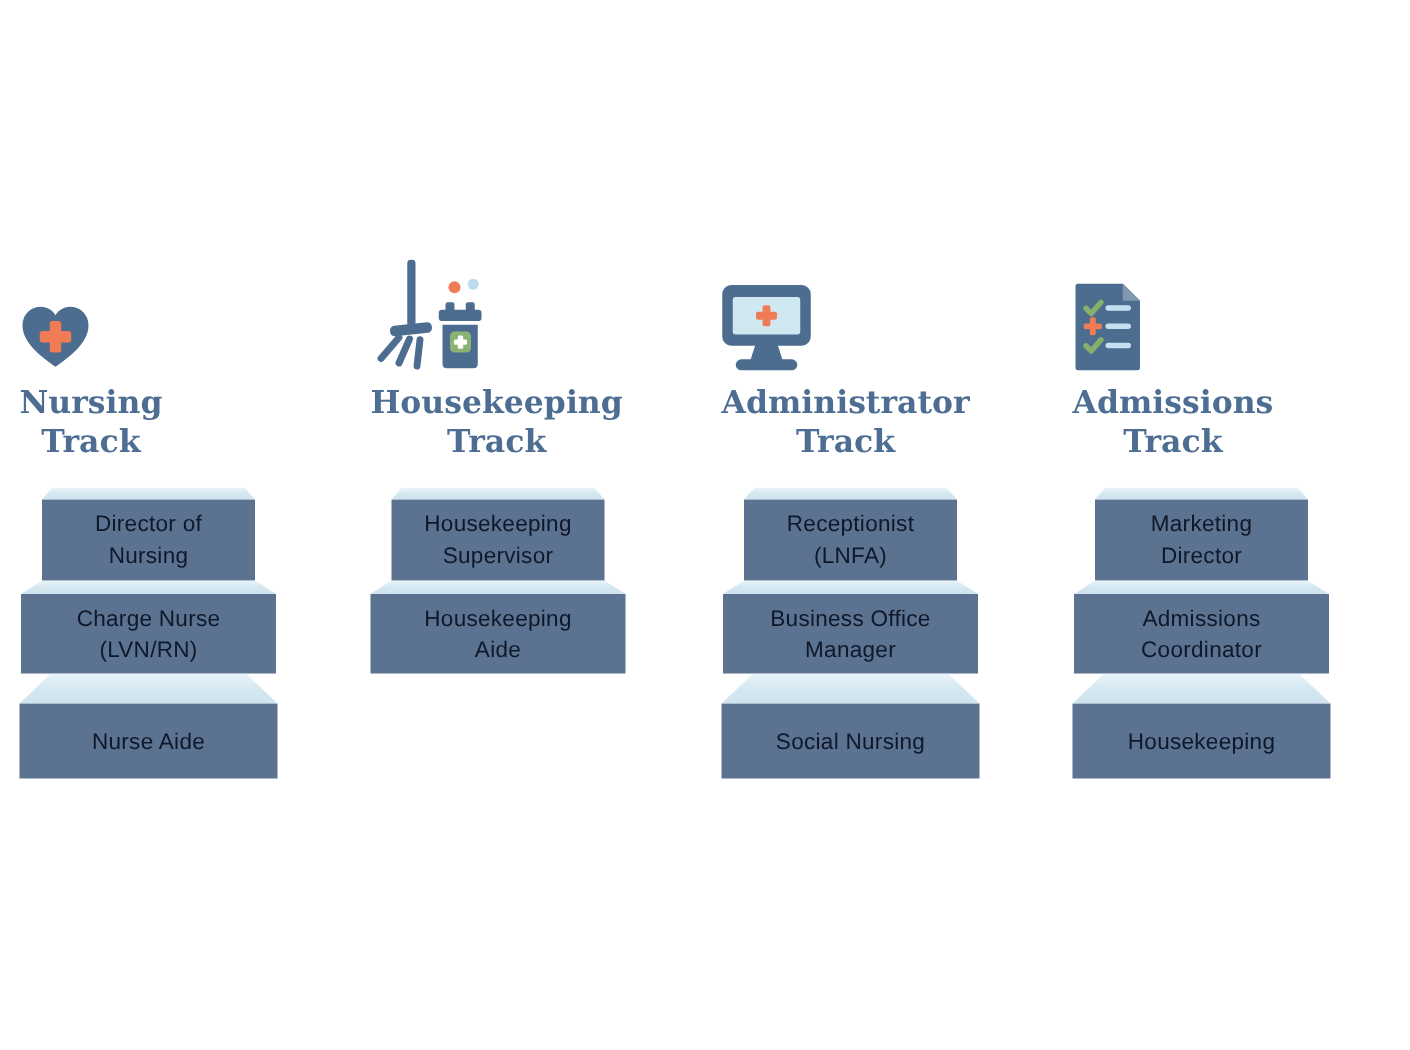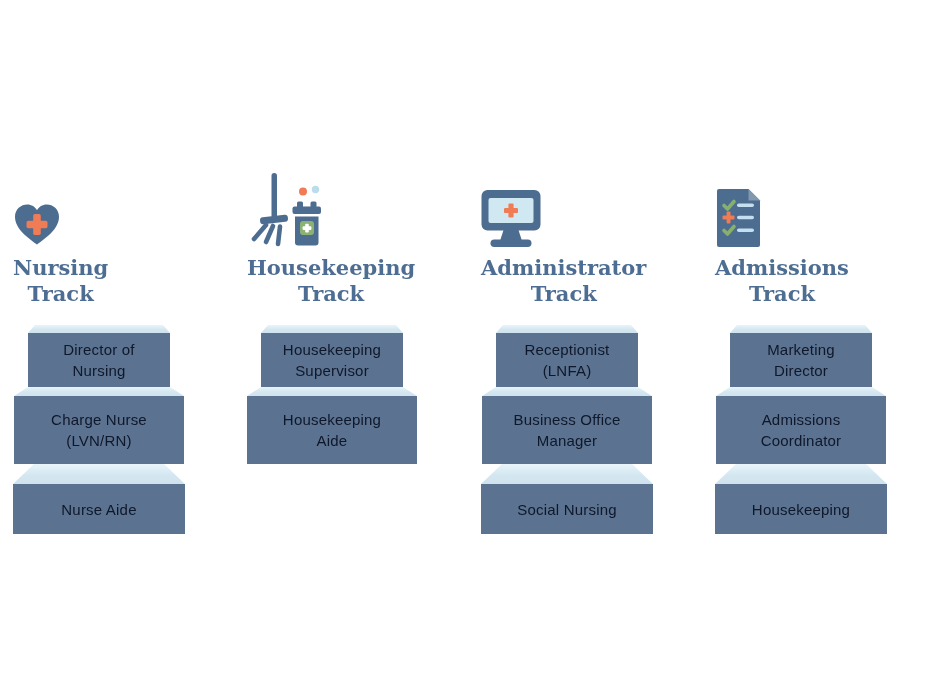--- a/index.html
+++ b/index.html
@@ -47,21 +47,21 @@
   }
   .step { display: flex; flex-direction: column; align-items: stretch; }
   .step-top {
     background: linear-gradient(180deg, #e9f4fa 0%, #d4e7f1 55%, #cfe3ee 100%);
   }
   .s1 { width: 142px; }
   .s1 .step-top { height: 8px;  clip-path: polygon(7px 0, calc(100% - 7px) 0, 100% 100%, 0 100%); }
   .s1 .step-face { height: 54px; }
   .s2 { width: 170px; }
   .s2 .step-top { height: 9px;  clip-path: polygon(14px 0, calc(100% - 14px) 0, 100% 100%, 0 100%); }
-  .s2 .step-face { height: 68px; }
+  .s2 .step-face { height: 53px; }
   .s3 { width: 172px; }
   .s3 .step-top { height: 20px; clip-path: polygon(21px 0, calc(100% - 21px) 0, 100% 100%, 0 100%); }
   .s3 .step-face { height: 50px; }
   .step-face {
     background: #5b7390;
     display: flex;
     align-items: center;
     justify-content: center;
     text-align: center;
   }

